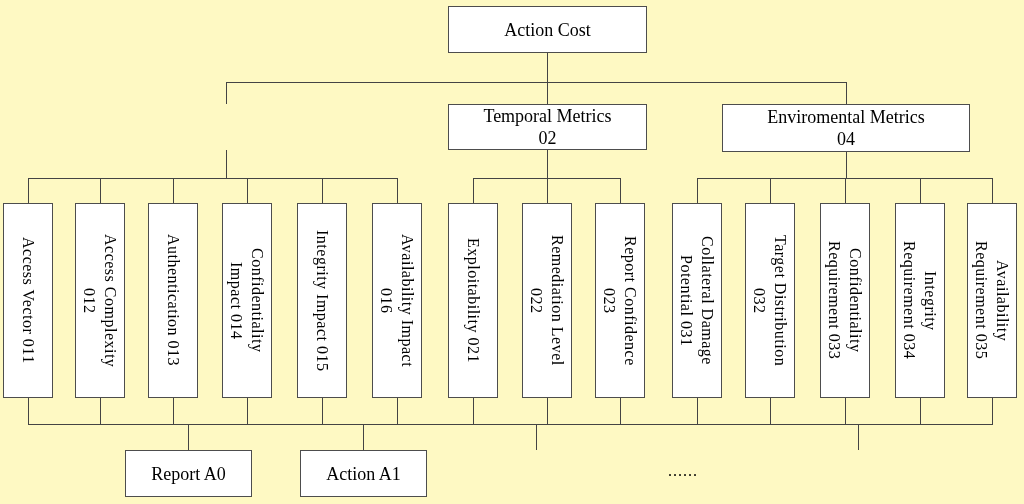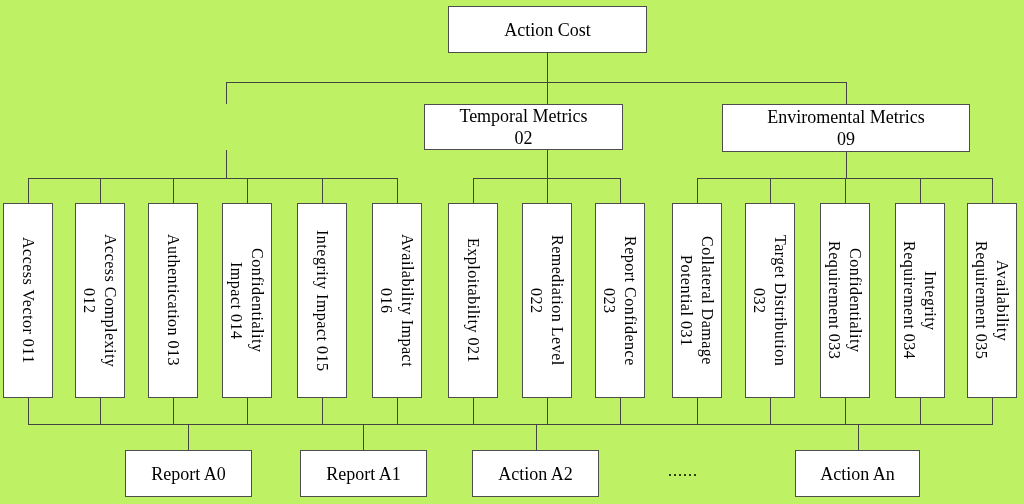--- a/index.html
+++ b/index.html
@@ -1,19 +1,19 @@
 <!DOCTYPE html>
 <html><head>
 <meta charset="utf-8">
 <style>
   html,body{margin:0;padding:0;background:#ffffff;}
   .canvas{
     position:relative;
     width:1024px;height:504px;
-    background:#bef264;
+    background:#fef9c3;
     font-family:"Liberation Serif", serif;
     color:#000000;
     overflow:hidden;
   }
   
   .l{position:absolute;background:#444444;}
   .v{width:1px;}
   .h{height:1px;}
   
   .box{
@@ -98,27 +98,27 @@
 
   <div class="l v" style="left:188px;top:424px;height:26px"></div>
   <div class="l v" style="left:363px;top:424px;height:26px"></div>
   <div class="l v" style="left:536px;top:424px;height:26px"></div>
   <div class="l v" style="left:858px;top:424px;height:26px"></div>
 
   <div class="box hbox" style="left:448px;top:6px;width:199px;height:47px">
     <span>Action Cost</span>
   </div>
 
-  <div class="box hbox" style="left:424px;top:104px;width:199px;height:46px">
+  <div class="box hbox" style="left:448px;top:104px;width:199px;height:46px">
     <span>Temporal Metrics
 02</span>
   </div>
   <div class="box hbox" style="left:722px;top:104px;width:248px;height:48px">
     <span>Enviromental Metrics
-09</span>
+04</span>
   </div>
 
   <div class="box vbox" style="left:3px;top:203px;width:50px;height:195px">
     <span>Access Vector 011</span>
   </div>
   <div class="box vbox" style="left:75px;top:203px;width:50px;height:195px">
     <span>Access Complexity
 012</span>
   </div>
   <div class="box vbox" style="left:148px;top:203px;width:50px;height:195px">
@@ -166,23 +166,17 @@
   </div>
   <div class="box vbox" style="left:967px;top:203px;width:50px;height:195px">
     <span>Availability
 Requirement 035</span>
   </div>
 
   <div class="box hbox" style="left:125px;top:450px;width:127px;height:47px">
     <span>Report A0</span>
   </div>
   <div class="box hbox" style="left:300px;top:450px;width:127px;height:47px">
-    <span>Report A1</span>
-  </div>
-  <div class="box hbox" style="left:472px;top:450px;width:127px;height:47px">
-    <span>Action A2</span>
+    <span>Action A1</span>
   </div>
   <div class="dots" style="left:655px;top:462px;width:56px">......</div>
-  <div class="box hbox" style="left:795px;top:450px;width:125px;height:47px">
-    <span>Action An</span>
-  </div>
 
 </div>
 
 </body></html>

